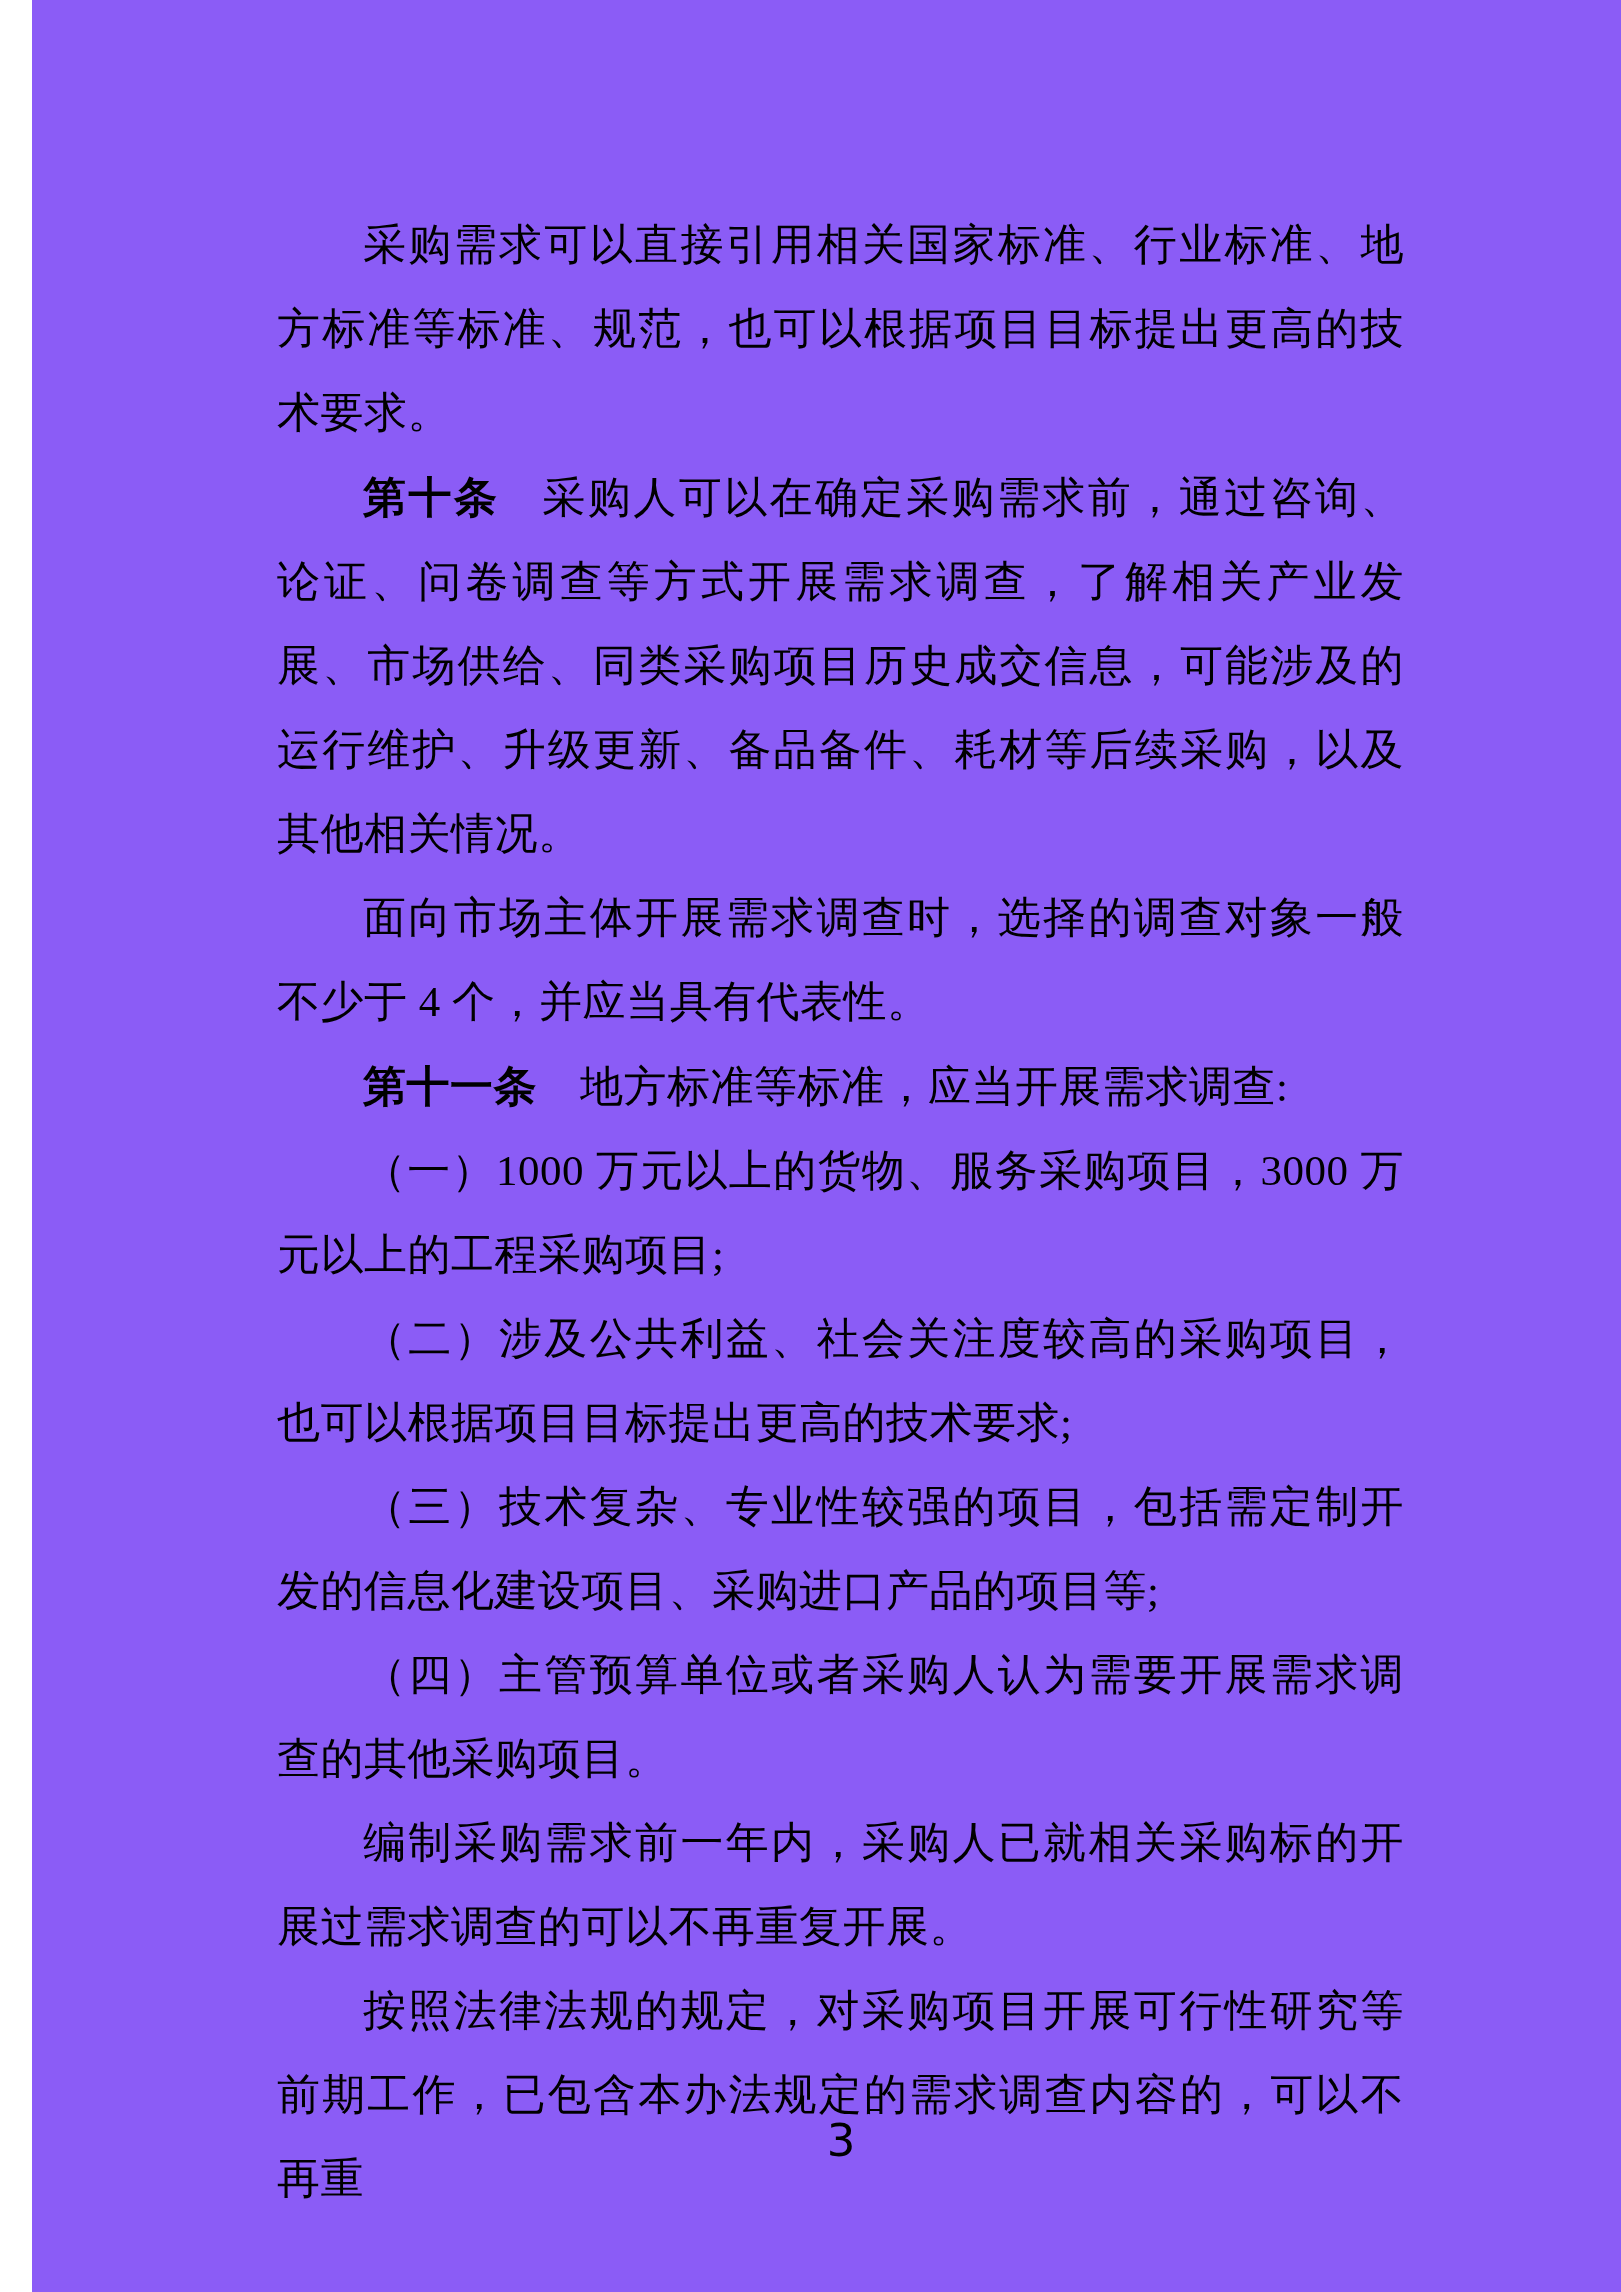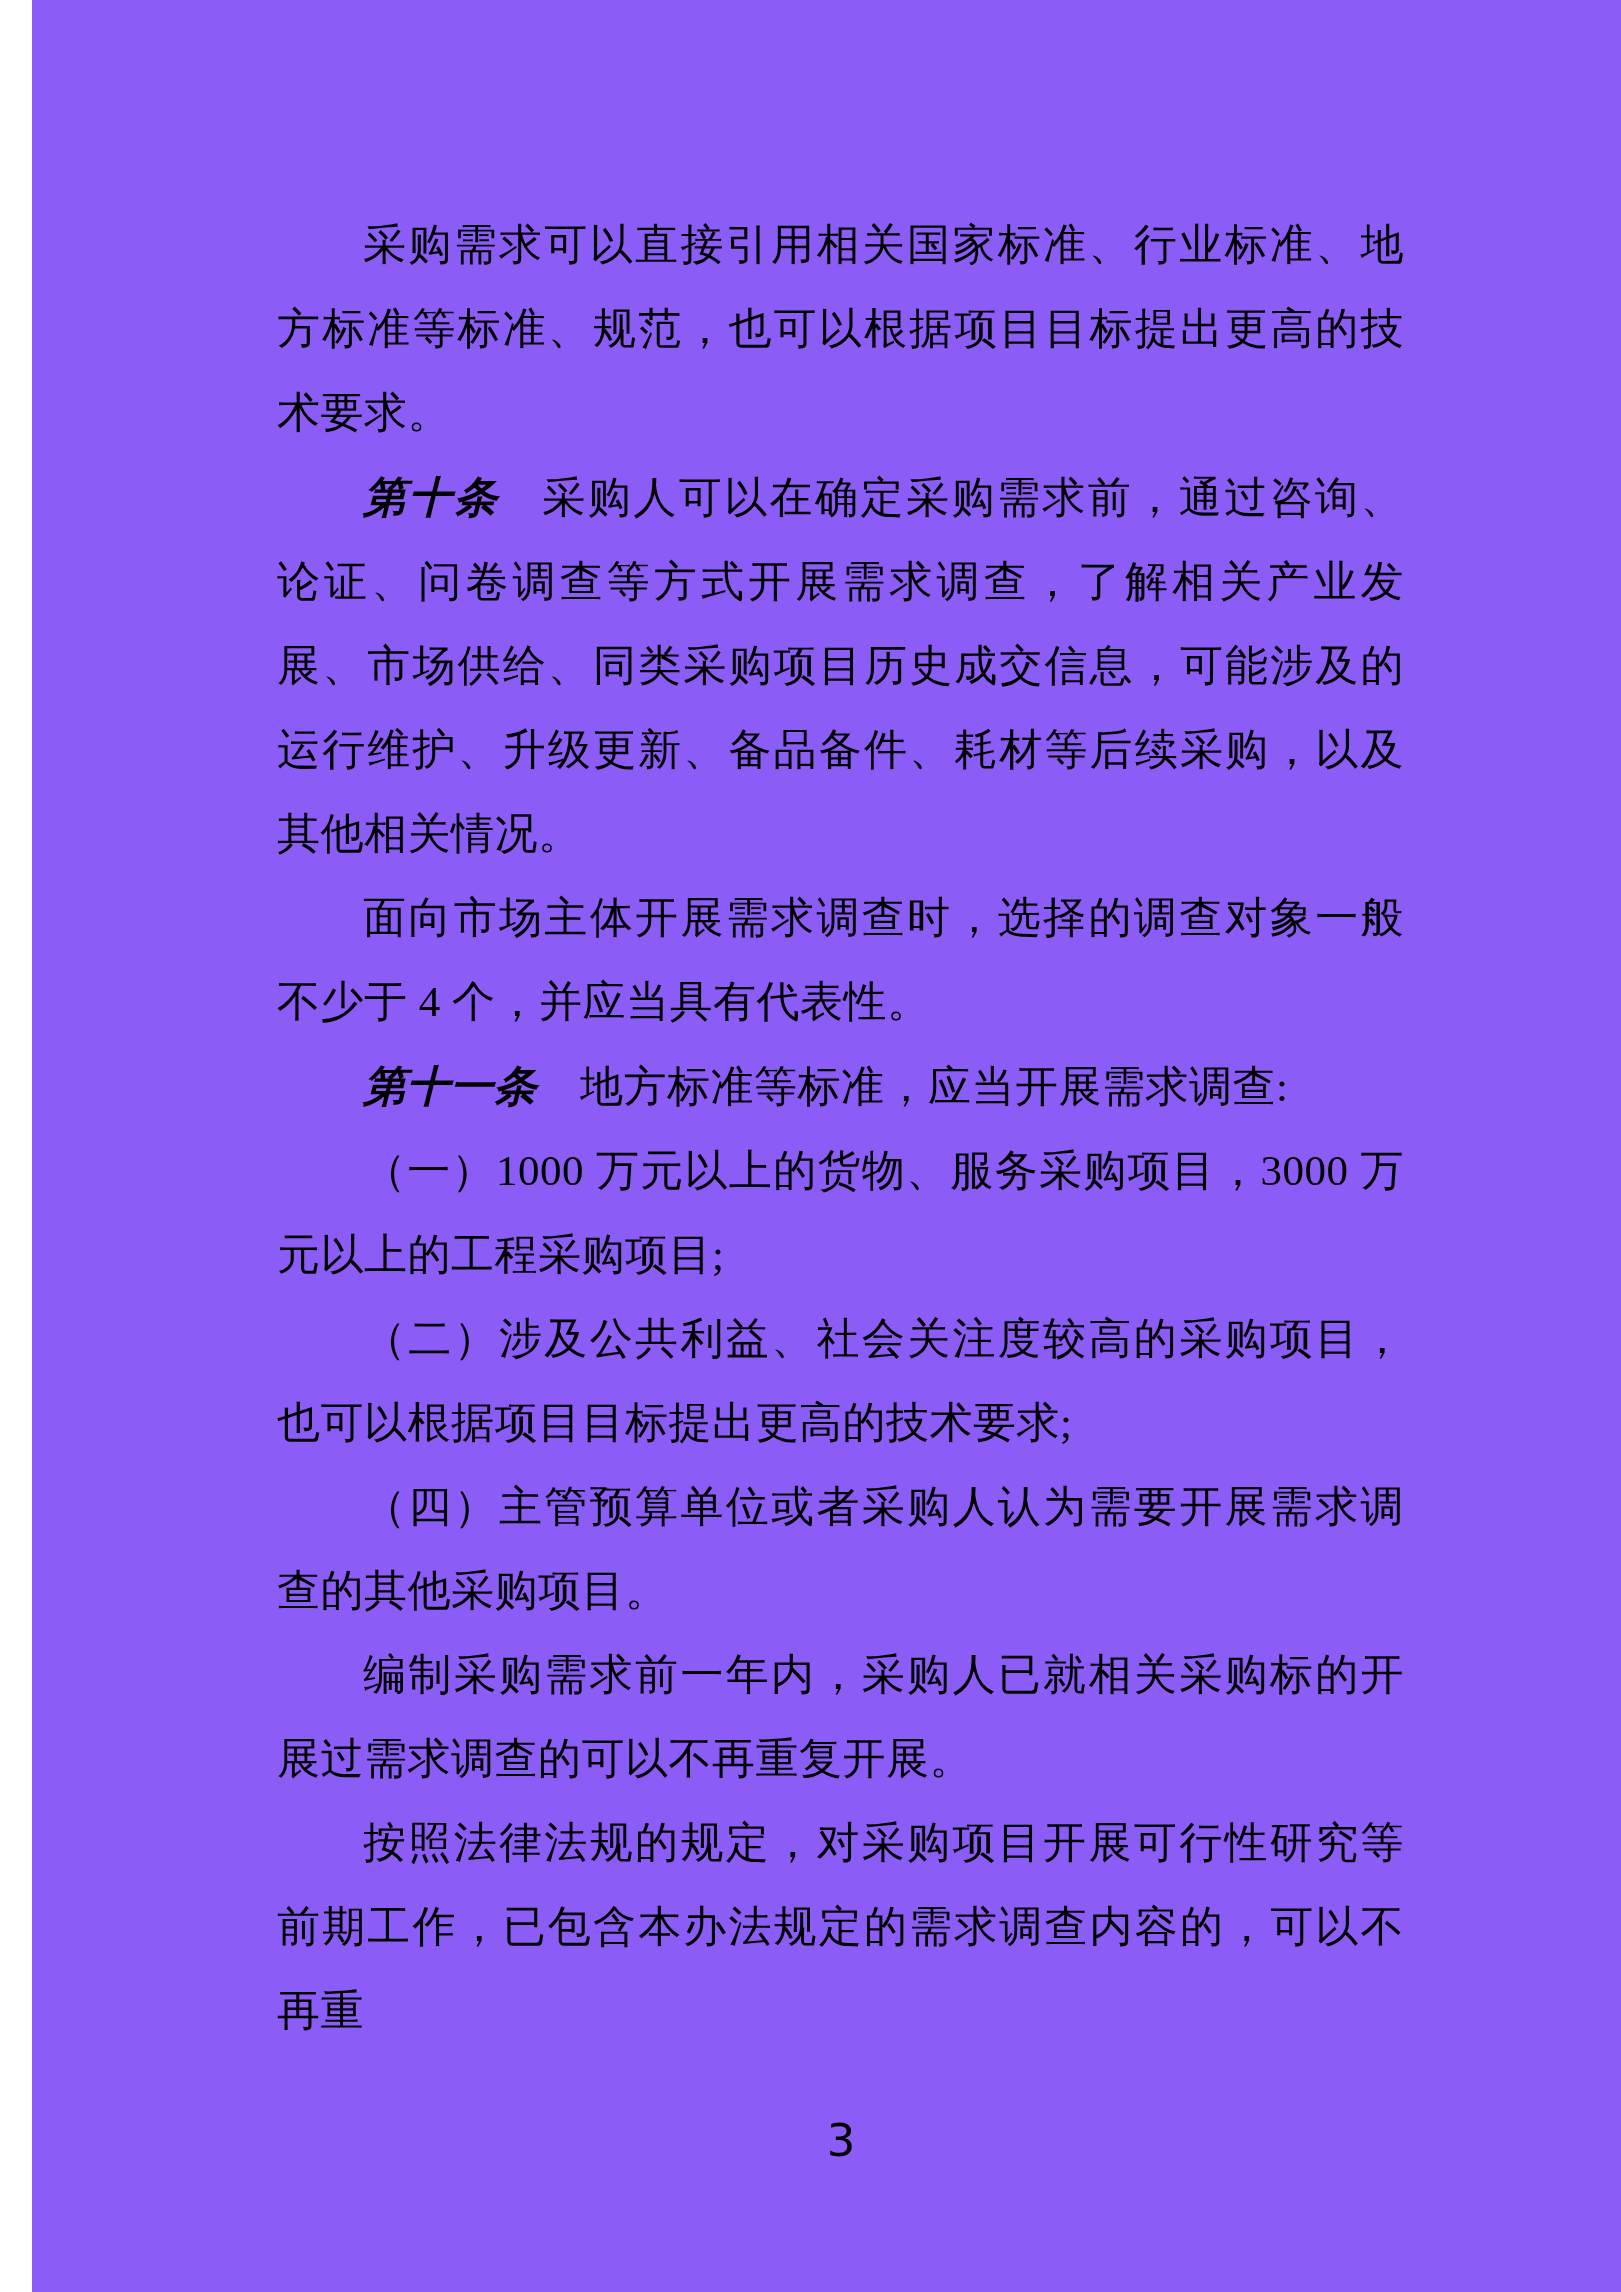--- a/index.html
+++ b/index.html
@@ -30,21 +30,20 @@
   }
   .doc p {
     margin: 0;
     padding: 0;
     text-indent: 86px; 
   }
   .term {
     font-weight: 700;
     font-family: "Liberation Sans", "DejaVu Sans", sans-serif;
     margin-right: 43px; 
-    font-style: italic;
   }
   .term:empty {
     display: none;
     margin: 0;
   }
   .pagenum {
     position: absolute;
     left: 0;
     top: 2117px;
     width: 100%;
@@ -77,20 +76,23 @@
     </p>
 
     <p>
       <span>（一）1000 万元以上的货物、服务采购项目，3000 万元以上的工程采购项目;</span>
     </p>
 
     <p>
       <span>（二）涉及公共利益、社会关注度较高的采购项目，也可以根据项目目标提出更高的技术要求;</span>
     </p>
 
+    <p>
+      <span>（三）技术复杂、专业性较强的项目，包括需定制开发的信息化建设项目、采购进口产品的项目等;</span>
+    </p>
 
     <p>
       <span>（四）主管预算单位或者采购人认为需要开展需求调查的其他采购项目。</span>
     </p>
 
     <p>
       <span>编制采购需求前一年内，采购人已就相关采购标的开展过需求调查的可以不再重复开展。</span>
     </p>
 
     <p>

